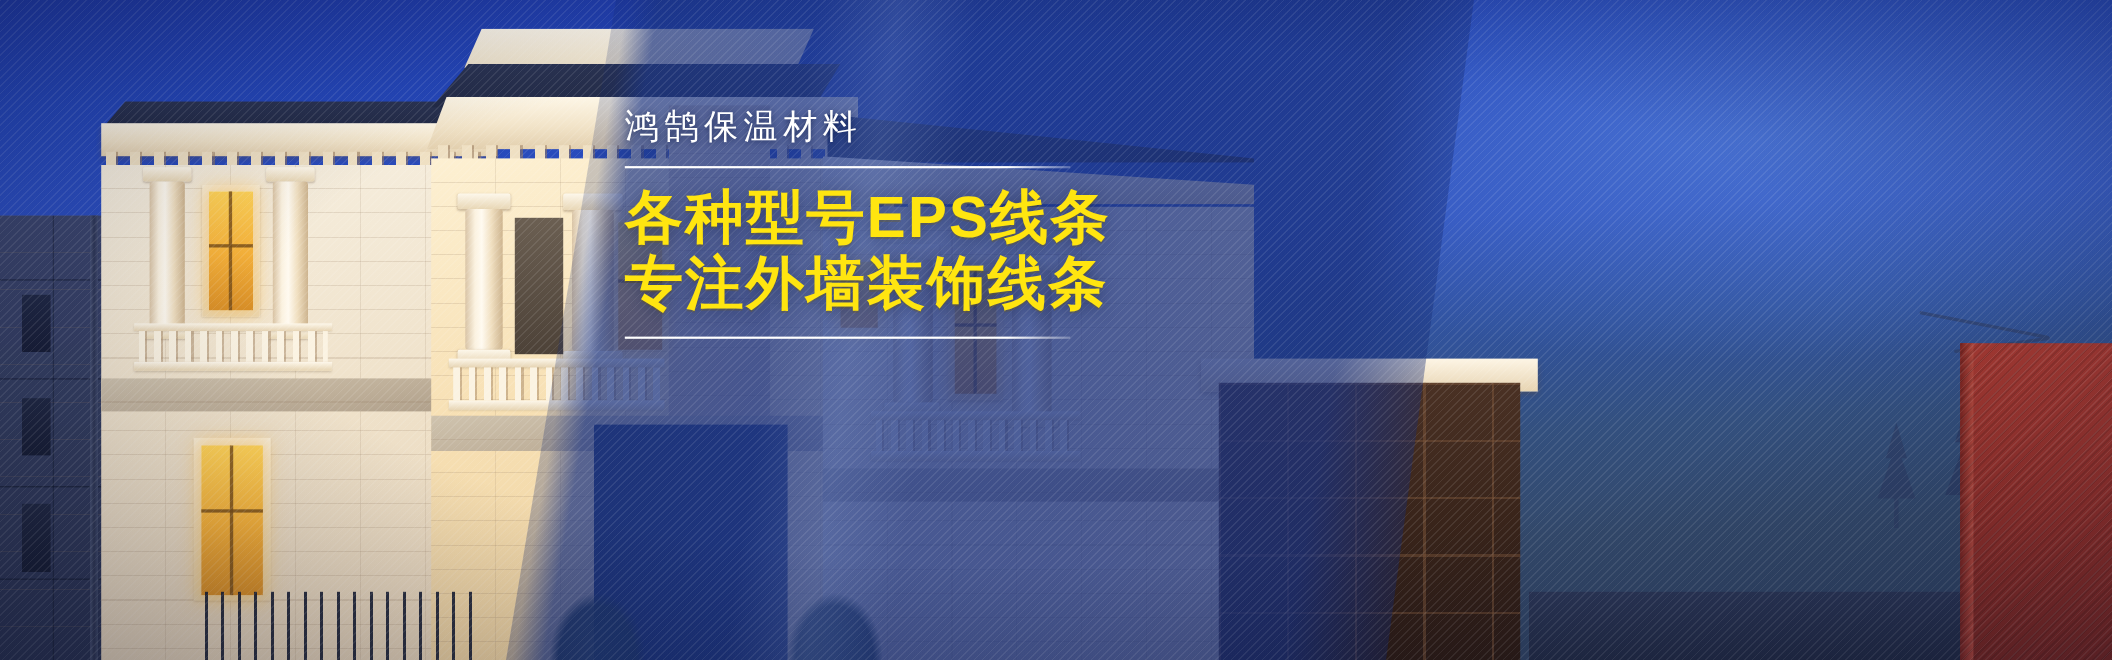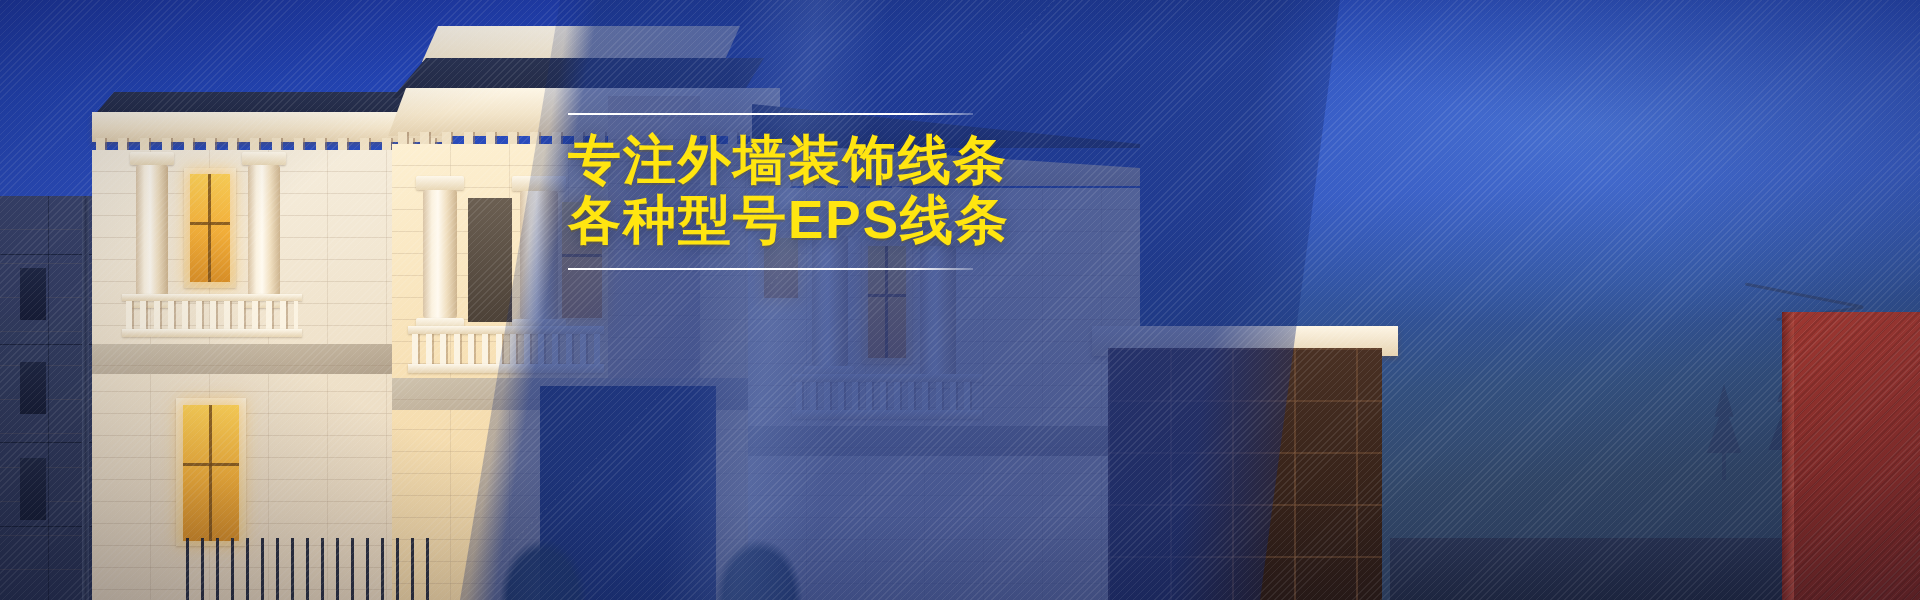--- a/index.html
+++ b/index.html
@@ -475,19 +475,20 @@
 
   <div class="panel">
     <div class="panel-in"></div>
   </div>
   <div class="panel-sheen"></div>
 
   <div class="hatch"></div>
   <div class="vignette"></div>
 
   <div class="copy">
+    <div class="eyebrow">鸿鹄保温材料</div>
     <div class="rule"></div>
+    <div class="headline">各种型号EPS线条</div>
     <div class="headline">专注外墙装饰线条</div>
-    <div class="headline">各种型号EPS线条</div>
     <div class="rule lower"></div>
   </div>
 
 </div>
 
 </body></html>

